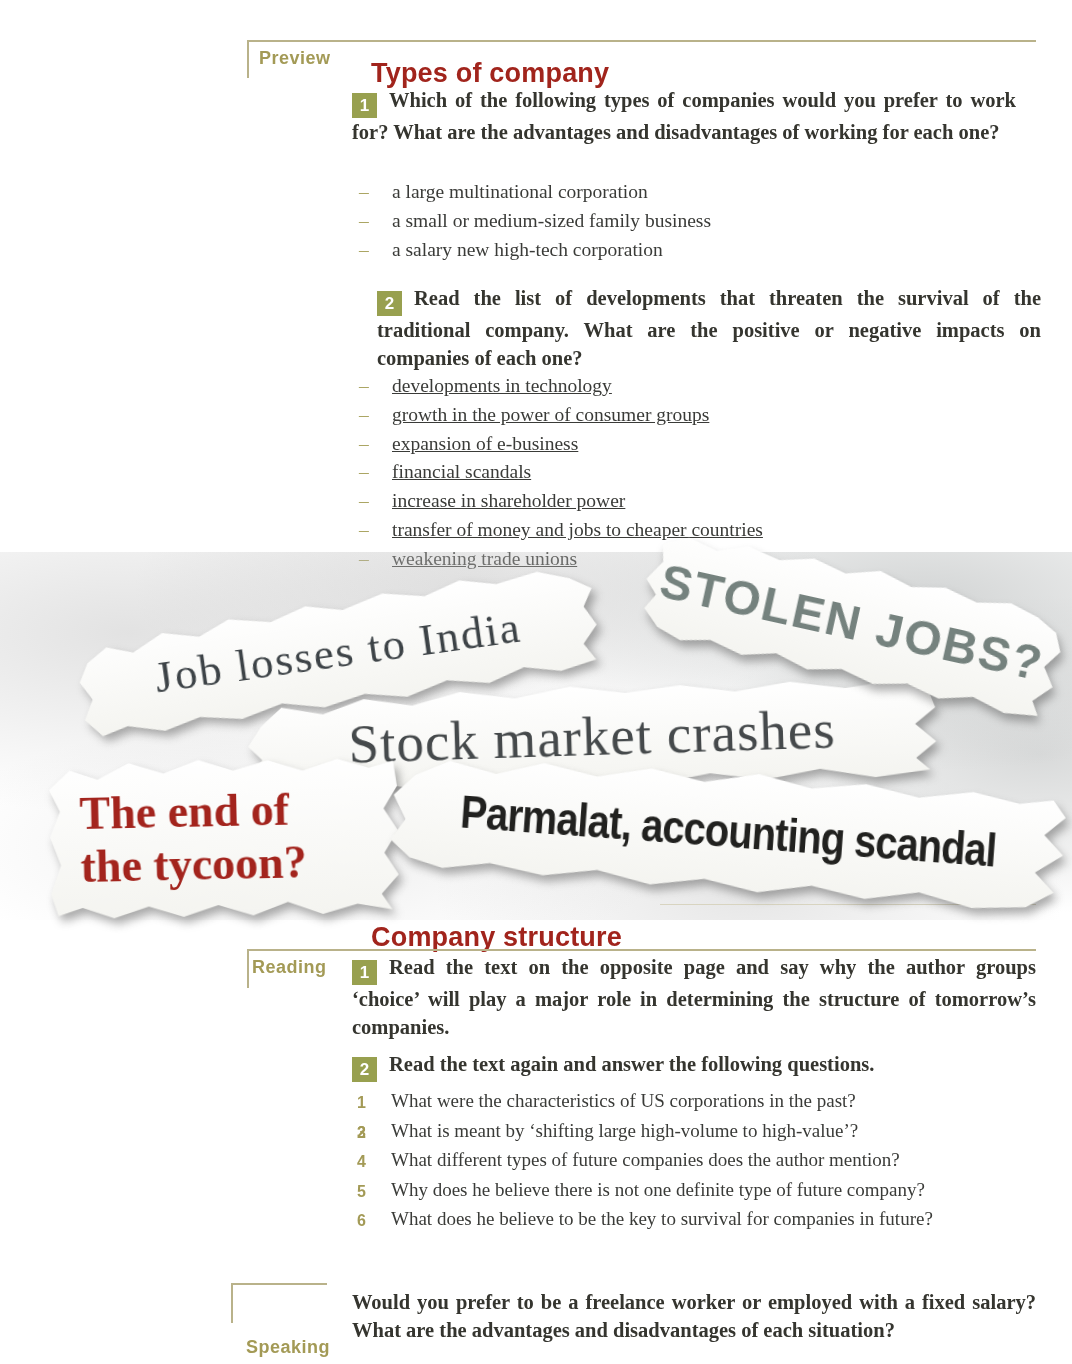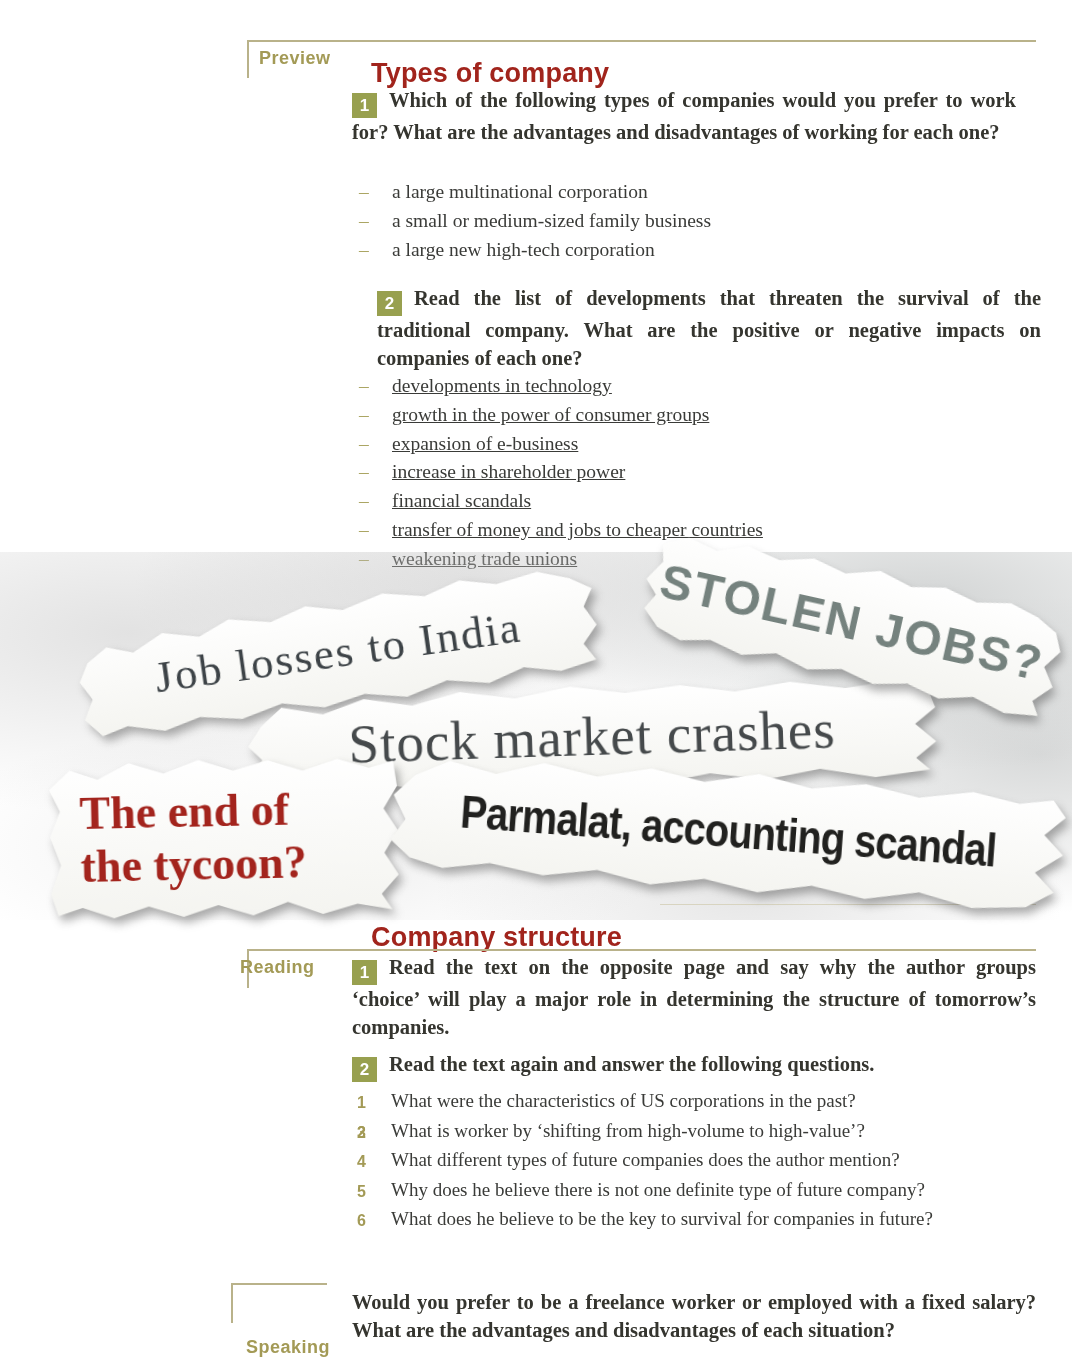--- a/index.html
+++ b/index.html
@@ -84,31 +84,31 @@
   <div class="rule" style="left:247px;top:40px;width:789px;"></div>
   <div class="vbar" style="left:247px;top:40px;height:38px;"></div>
   <div class="side-label" style="left:259px;top:48px;">Preview</div>
   <h1 class="heading" style="left:355px;top:42px;">Types of company</h1>
 
   <p class="instruction" style="left:352px;top:86px;width:664px;"><span class="badge">1</span><span>Which of the following types of companies would you prefer to work for? What are the advantages and disadvantages of working for each one?</span></p>
 
   <ul class="bullets" style="left:355px;top:174px;width:640px;">
     <li>a large multinational corporation</li>
     <li>a small or medium-sized family business</li>
-    <li>a large new high-tech corporation</li>
+    <li>a salary new high-tech corporation</li>
   </ul>
 
   <p class="instruction" style="left:352px;top:284px;width:664px;margin-left:25px;"><span class="badge">2</span><span>Read the list of developments that threaten the survival of the traditional company. What are the positive or negative impacts on companies of each one?</span></p>
 
   <ul class="bullets" style="left:355px;top:368px;width:640px;text-decoration:underline;">
     <li>developments in technology</li>
     <li>growth in the power of consumer groups</li>
     <li>expansion of e-business</li>
+    <li>financial scandals</li>
     <li>increase in shareholder power</li>
-    <li>financial scandals</li>
     <li>transfer of money and jobs to cheaper countries</li>
     <li>weakening trade unions</li>
   </ul>
 
   <div class="collage">
     <div class="collage-bg"></div>
 
     <div class="scrap-wrap" style="left:78px;top:46px;width:520px;height:108px;transform:rotate(-8deg);z-index:1;">
       <div class="scrap clipA">
           <span class="hl hl-job">Job losses to India</span>
@@ -141,30 +141,30 @@
           <span class="hl hl-parmalat">Parmalat, accounting scandal</span>
         </div>
     </div>
   </div>
 
   <h2 class="heading" style="left:355px;top:906px;">Company structure</h2>
   <div class="faint-rule" style="left:660px;top:904px;width:376px;"></div>
 
   <div class="rule" style="left:247px;top:949px;width:789px;"></div>
   <div class="vbar" style="left:247px;top:949px;height:39px;"></div>
-  <div class="side-label" style="left:240px;top:957px;">Reading</div>
+  <div class="side-label" style="left:252px;top:957px;">Reading</div>
 
   <p class="instruction" style="left:352px;top:953px;width:684px;"><span class="badge">1</span><span>Read the text on the opposite page and say why the author groups ‘choice’ will play a major role in determining the structure of tomorrow’s companies.</span></p>
 
   <p class="instruction" style="left:352px;top:1050px;width:684px;"><span class="badge">2</span><span>Read the text again and answer the following questions.</span></p>
 
   <ol class="questions" style="left:355px;top:1086px;width:680px;">
     <li><span class="qnum">1</span><span>What were the characteristics of US corporations in the past?</span></li>
     <li><span class="qnum">2</span></li>
-    <li><span class="qnum">3</span><span>What is worker by ‘shifting from high-volume to high-value’?</span></li>
+    <li><span class="qnum">3</span><span>What is meant by ‘shifting large high-volume to high-value’?</span></li>
     <li><span class="qnum">4</span><span>What different types of future companies does the author mention?</span></li>
     <li><span class="qnum">5</span><span>Why does he believe there is not one definite type of future company?</span></li>
     <li><span class="qnum">6</span><span>What does he believe to be the key to survival for companies in future?</span></li>
   </ol>
 
   <div class="rule" style="left:231px;top:1283px;width:96px;"></div>
   <div class="vbar" style="left:231px;top:1283px;height:40px;"></div>
   <div class="side-label" style="left:246px;top:1321px;margin-top:16px;">Speaking</div>
 
   <p class="instruction" style="left:352px;top:1288px;width:684px;">Would you prefer to be a freelance worker or employed with a fixed salary? What are the advantages and disadvantages of each situation?</p>

